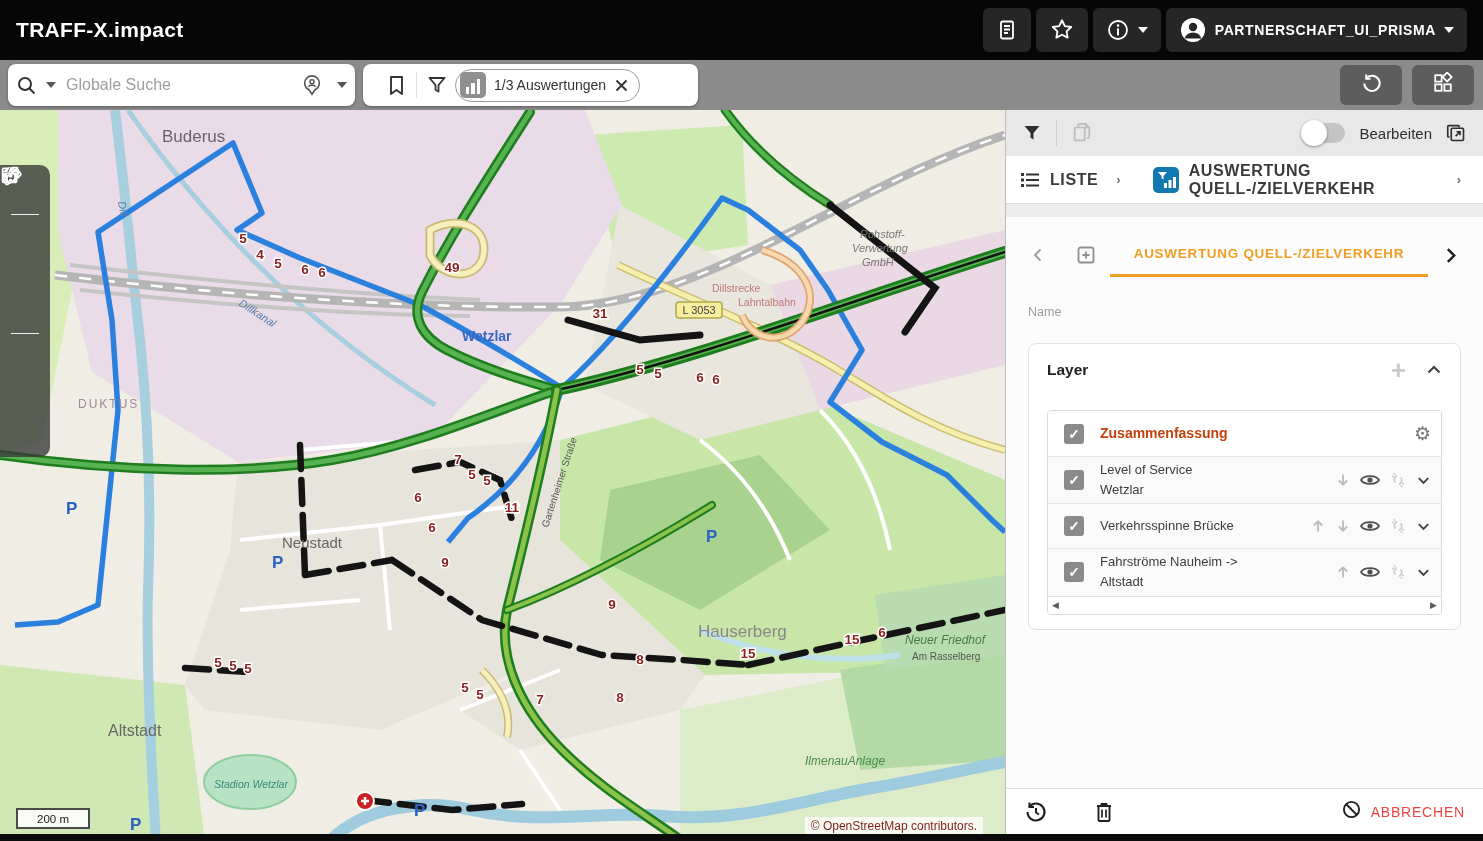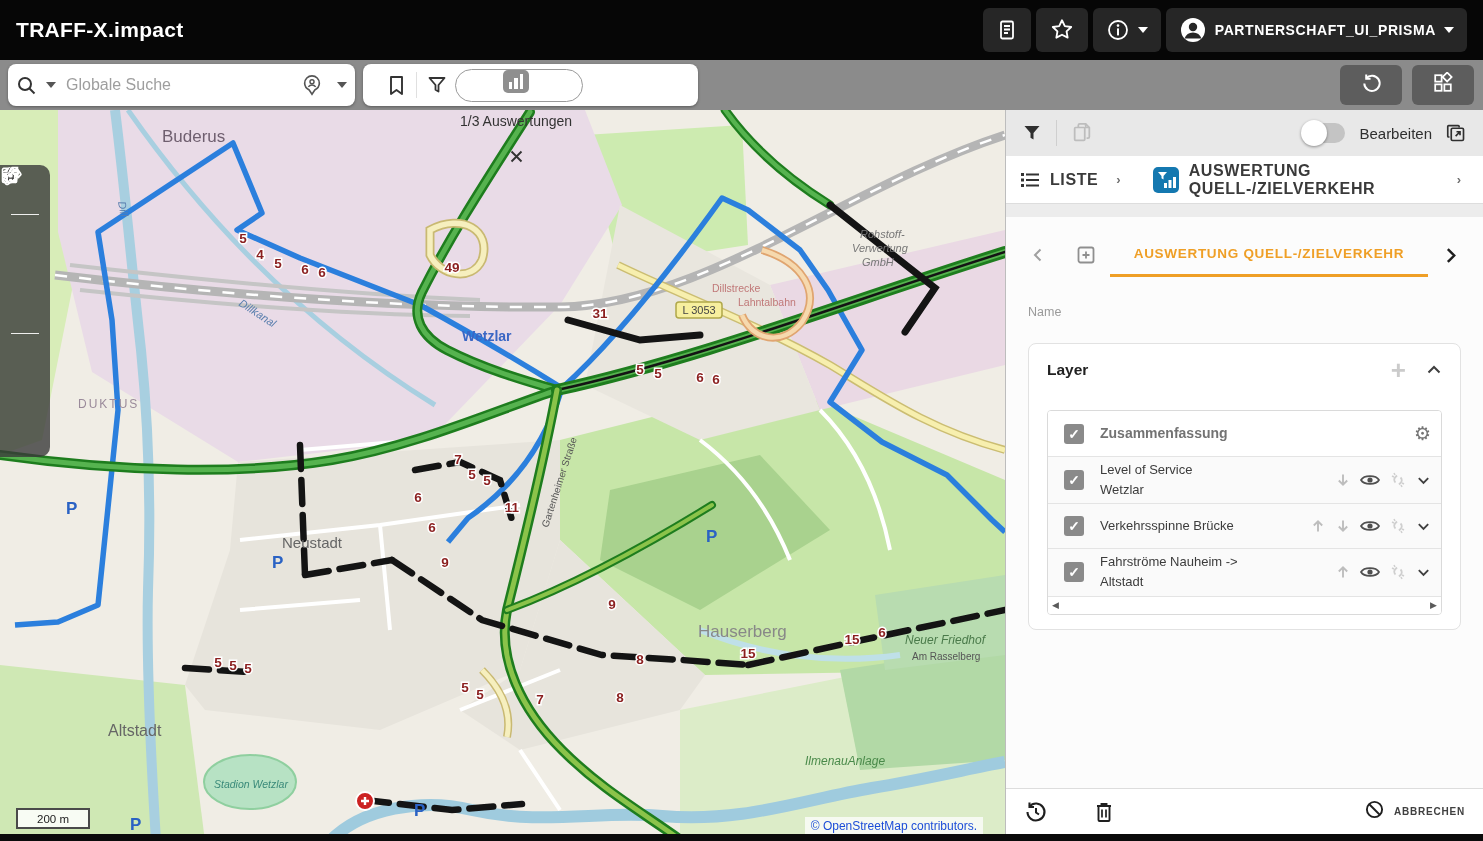--- a/index.html
+++ b/index.html
@@ -16,32 +16,32 @@
   .caret{width:0;height:0;border-left:5px solid transparent;border-right:5px solid transparent;border-top:6px solid #fff;}
   .caret.dark{border-top-color:#555;}
 
   
   .toolbar{position:absolute;left:0;top:60px;width:100%;height:50px;background:#8b8b8b;z-index:39;}
   .tgroup{position:absolute;top:4px;height:42px;background:#fff;border-radius:8px;display:flex;align-items:center;box-shadow:0 1px 3px rgba(0,0,0,.35);}
   .tg-search{left:8px;width:347px;padding:0 8px;}
   .tg-filters{left:363px;width:335px;padding:0 10px;}
   .ph{color:#9e9e9e;font-size:16px;flex:1;margin-left:10px;}
   .vdiv{width:1px;height:26px;background:#e0e0e0;margin:0 10px;}
-  .chip{display:flex;align-items:center;gap:20px;border:1.5px solid #9a9a9a;border-radius:17px;height:33px;padding:0 10px 0 4px;margin-left:8px;background:#fff;cursor:pointer;flex-direction:column;}
+  .chip{display:flex;align-items:center;gap:8px;border:1.5px solid #9a9a9a;border-radius:17px;height:33px;padding:0 10px 0 4px;margin-left:8px;background:#fff;cursor:pointer;}
   .chip-ic{width:26px;height:26px;border-radius:5px;background:#8f8f8f;display:flex;align-items:flex-end;justify-content:center;gap:2px;padding:4px 5px;}
   .chip-ic i{display:block;background:#fff;width:3.5px;}
   .chip-label{font-size:14px;color:#333;}
   .tb-right{position:absolute;top:5px;height:40px;width:62px;background:#5d5d5d;border-radius:6px;display:flex;align-items:center;justify-content:center;cursor:pointer;}
   .tb-refresh{right:81px;} .tb-grid{right:9px;}
 
   
   .map{position:absolute;left:0;top:110px;width:1005px;bottom:0;overflow:hidden;background:#f0ede5;}
   .map svg{position:absolute;left:0;top:0;}
   .scalebox{position:absolute;left:16px;bottom:12px;width:74px;height:21px;background:rgba(255,255,255,.85);border:2px solid #4a4a4a;display:flex;align-items:center;justify-content:center;font-size:11.5px;color:#222;z-index:5;}
-  .attrib{position:absolute;right:22px;bottom:6px;background:rgba(255,255,255,.75);padding:2px 6px;font-size:12px;color:#1d4ed8;z-index:5;}
+  .attrib{position:absolute;right:22px;bottom:6px;background:rgba(255,255,255,.75);padding:2px 6px;font-size:12px;color:#7f1d1d;z-index:5;}
   .maprail{position:absolute;left:0;top:55px;width:50px;background:rgba(58,58,58,.8);border-radius:0 10px 10px 0;padding:8px 0 10px;display:flex;flex-direction:column;align-items:center;z-index:6;}
   .mrbtn{width:50px;height:36px;display:flex;align-items:center;justify-content:center;cursor:pointer;}
   .mrdiv{width:28px;height:1px;background:rgba(255,255,255,.9);margin:5px 0;}
 
   
   .panel{position:absolute;left:1005px;top:110px;right:0;bottom:0;background:#ececec;display:flex;flex-direction:column;z-index:30;border-left:1px solid #bdbdbd;}
   .panel-top{height:46px;background:#e8e8e8;display:flex;align-items:center;padding:6px 16px;gap:14px;flex:0 0 auto;}
   .pt-div{width:1px;height:26px;background:#cfcfcf;}
   .toggle{width:42px;height:20px;background:#c4c4c4;border-radius:10px;position:relative;margin-left:auto;cursor:pointer;}
   .toggle .knob{position:absolute;left:-2px;top:-3px;width:26px;height:26px;border-radius:50%;background:#fff;box-shadow:0 1px 3px rgba(0,0,0,.4);}
@@ -63,30 +63,30 @@
   .lc-title{font-size:15.5px;font-weight:bold;color:#212121;}
   .lc-plus{margin-left:auto;color:#cbcbcb;font-size:26px;font-weight:bold;line-height:20px;cursor:pointer;}
   .lc-coll{margin-left:20px;cursor:pointer;display:flex;}
   .layerlist{margin-top:30px;border:1px solid #dadada;border-radius:4px;overflow:hidden;}
   .lrow{display:flex;align-items:center;min-height:45px;padding:3px 10px 3px 0;background:#fff;}
   .lrow + .lrow{border-top:1px solid #e4e4e4;}
   .lrow.sub{background:#fafafa;}
   .cbcell{width:52px;display:flex;justify-content:center;flex:0 0 auto;}
   .cbox{width:20px;height:20px;background:#8a8a8a;border-radius:3px;color:#fff;font-size:14px;font-weight:bold;display:flex;align-items:center;justify-content:center;cursor:pointer;}
   .llabel{font-size:13px;color:#3c3c3c;line-height:1.55;max-width:138px;flex:1;}
-  .llabel.main{font-size:14px;font-weight:bold;color:#737373;}
+  .llabel.main{font-size:14px;font-weight:bold;color:#c2410c;}
   .licons{display:flex;align-items:center;gap:9px;margin-left:auto;}
   .gear{color:#757575;font-size:19px;cursor:pointer;}
   .scrollrow{height:18px;display:flex;align-items:center;padding:0 4px;background:#fff;border-top:1px solid #e4e4e4;}
   .scr-arrow{font-size:9px;color:#5a5a5a;cursor:pointer;}
   .scr-track{flex:1;margin:0 5px;}
   .scr-thumb{height:9px;width:96%;background:#a9a9a9;border-radius:8px;cursor:grab;}
   .panel-footer{height:46px;background:#fff;border-top:1px solid #ddd;display:flex;align-items:center;padding:0 18px;gap:46px;flex:0 0 auto;margin-bottom:7px;}
   .cancelbtn{margin-left:auto;display:flex;align-items:center;gap:10px;cursor:pointer;}
-  .cancel-label{font-size:10px;font-weight:bold;letter-spacing:.8px;color:#404040;}
+  .cancel-label{font-size:14px;font-weight:normal;letter-spacing:.8px;color:#ef4444;}
   .bottomstrip{position:absolute;left:0;right:0;bottom:0;height:7px;background:#0b0b0b;z-index:60;}
   .icbtn{cursor:pointer;display:flex;align-items:center;}
 </style>
 </head>
 <body>
 
 <div class="stage">
 
   <div class="appbar">
     <div class="app-title">TRAFF-X.impact</div>

